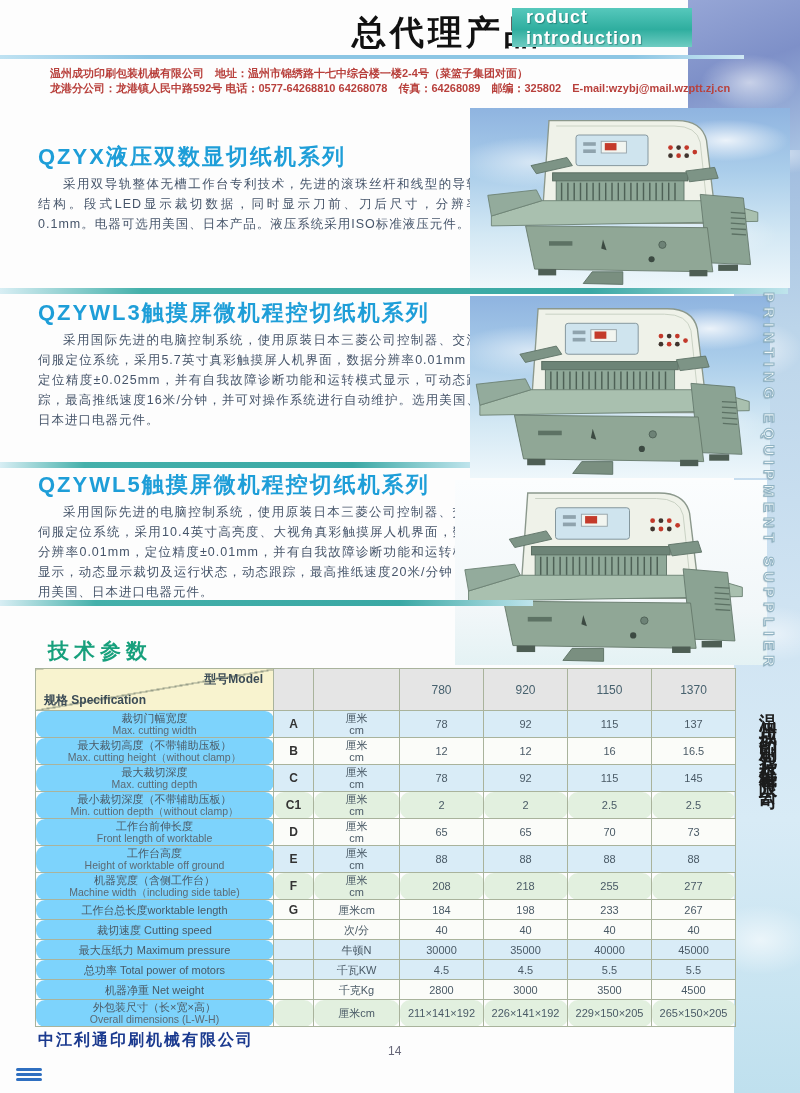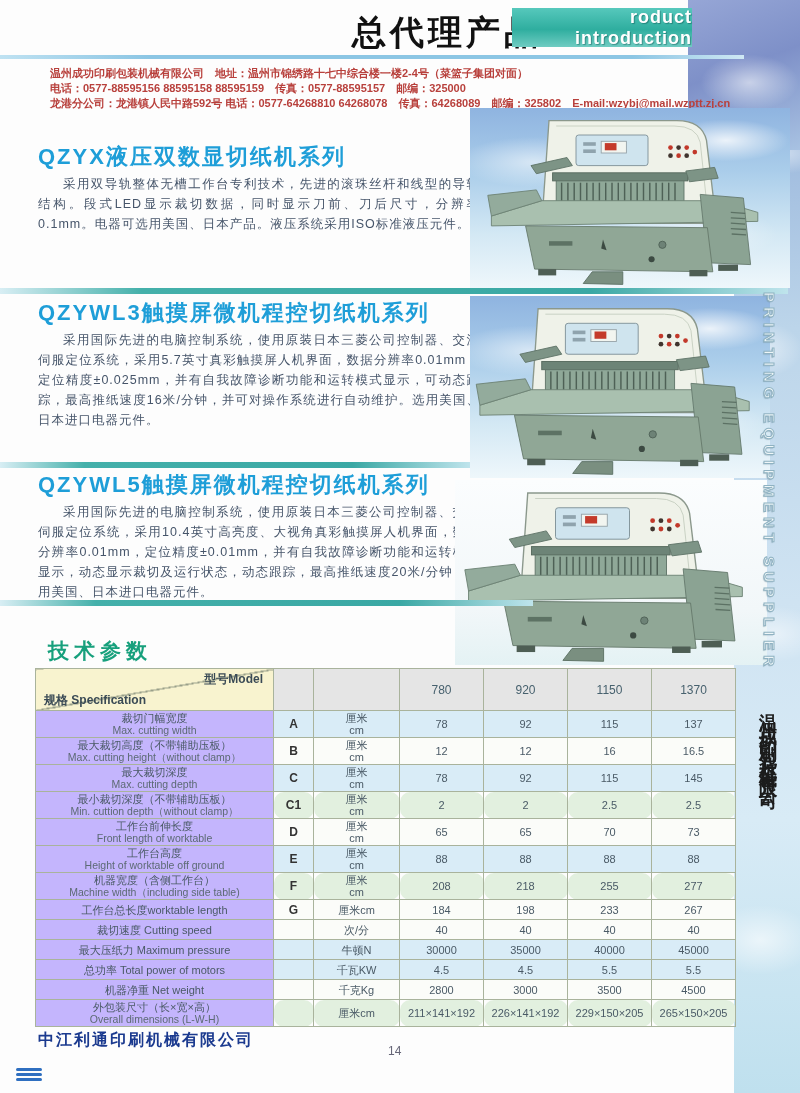--- a/index.html
+++ b/index.html
@@ -18,21 +18,21 @@
       linear-gradient(180deg,#8093cc 0%,#9db9dd 12%,#bcd5ea 30%,#cfe3f2 55%,#d8ebf6 75%,#bfe0ee 100%);}
   .sky-corner{position:absolute;right:0;top:0;width:112px;height:150px;
     background:radial-gradient(ellipse 70px 40px at 55% 55%, rgba(255,255,255,.55), transparent 70%),
       linear-gradient(160deg,#96a6d6 0%,#7e90c8 45%,#a8c2e2 100%);}
 
   
   .main-title{position:absolute;left:352px;top:10px;width:165px;font-size:34px;font-weight:bold;
     color:#111;letter-spacing:4px;white-space:nowrap;}
   .banner{position:absolute;left:512px;top:8px;width:180px;height:39px;
     background:linear-gradient(180deg,#56c8bc 0%,#2fae9f 55%,#6fccc2 100%);
-    display:flex;align-items:center;padding-left:14px;text-align:right;}
+    display:flex;align-items:center;padding-left:14px;}
   .banner span{color:#fff;font-weight:bold;font-size:18px;letter-spacing:1px;
     text-shadow:1px 1px 1px rgba(0,60,60,.4);}
   .top-line{position:absolute;left:0;top:55px;width:744px;height:4px;
     background:linear-gradient(90deg,#bfe2f2,#8cc6e4 20%,#8cc6e4 85%,#cfe8f4);}
   .contact{position:absolute;left:50px;top:66px;width:690px;color:#b8403c;
     font-size:11px;font-weight:bold;line-height:15px;}
 
   
   .sec-title{position:absolute;color:#1e9ed8;font-weight:bold;font-size:22px;letter-spacing:2px;white-space:nowrap;}
   .sec-body{position:absolute;width:442px;color:#46556a;font-size:12.5px;line-height:20px;
@@ -57,21 +57,21 @@
   .v-cn{position:absolute;right:20px;top:700px;height:330px;writing-mode:vertical-rl;
     font-size:18px;font-weight:bold;letter-spacing:6px;color:#1c1c1c;}
 
   
   .specs-heading{position:absolute;left:48px;top:637px;font-size:21px;font-weight:bold;
     color:#17a07c;letter-spacing:5px;}
   table.specs{position:absolute;left:35px;top:668px;width:700px;border-collapse:collapse;
     font-size:11px;color:#4a5a66;table-layout:fixed;}
   table.specs td{border:1px solid #a9b39c;padding:1px 4px;text-align:center;vertical-align:middle;
     line-height:12px;}
-  td.spec{background:#c4b5fd;text-align:left;padding-left:8px;}
+  td.spec{background:#7dd3fc;text-align:left;padding-left:8px;border-radius:9px;}
   td.spec .en{color:#5c6a74;font-size:10.5px;}
   tr.t-blue td:not(.spec){background:#d9ecf7;}
   tr.t-green td:not(.spec){background:#e2f0df;border-radius:10px;}
   tr.t-white td:not(.spec){background:#fbfcf9;}
   td.letter{font-weight:bold;color:#333;font-size:12px;}
   td.diag{background:
       linear-gradient(to bottom right, transparent calc(50% - 0.7px), #9aa08a calc(50% - 0.7px),
         #9aa08a calc(50% + 0.7px), transparent calc(50% + 0.7px)), #f8f3cf;
       position:relative;height:42px;margin-left:7px;}
   .diag-model{position:absolute;right:10px;top:4px;font-weight:bold;color:#3a4a55;font-size:12px;}
@@ -160,21 +160,20 @@
   <div class="sky-corner"></div>
 
   <div class="main-title">总代理产品</div>
   <div class="banner">
     <span>roduct introduction</span>
   </div>
   <div class="top-line"></div>
 
   <div class="contact">
     <div>温州成功印刷包装机械有限公司　地址：温州市锦绣路十七中综合楼一楼2-4号（菜篮子集团对面）</div>
-    <div>电话：0577-88595156 88595158 88595159　传真：0577-88595157　邮编：325000</div>
     <div>龙港分公司：龙港镇人民中路592号 电话：0577-64268810 64268078　传真：64268089　邮编：325802　E-mail:wzybj@mail.wzptt.zj.cn</div>
   </div>
 
   <div class="sec-title" style="left:38px;top:142px;">QZYX液压双数显切纸机系列</div>
   <div class="sec-body" style="left:38px;top:174px;">采用双导轨整体无槽工作台专利技术，先进的滚珠丝杆和线型的导轨结构。段式LED显示裁切数据，同时显示刀前、刀后尺寸，分辨率0.1mm。电器可选用美国、日本产品。液压系统采用ISO标准液压元件。</div>
   <div class="photo sky" style="left:470px;top:108px;width:320px;height:180px;">
     <svg viewBox="0 0 320 200">
         <use href="#machine"></use>
       </svg>
   </div>

